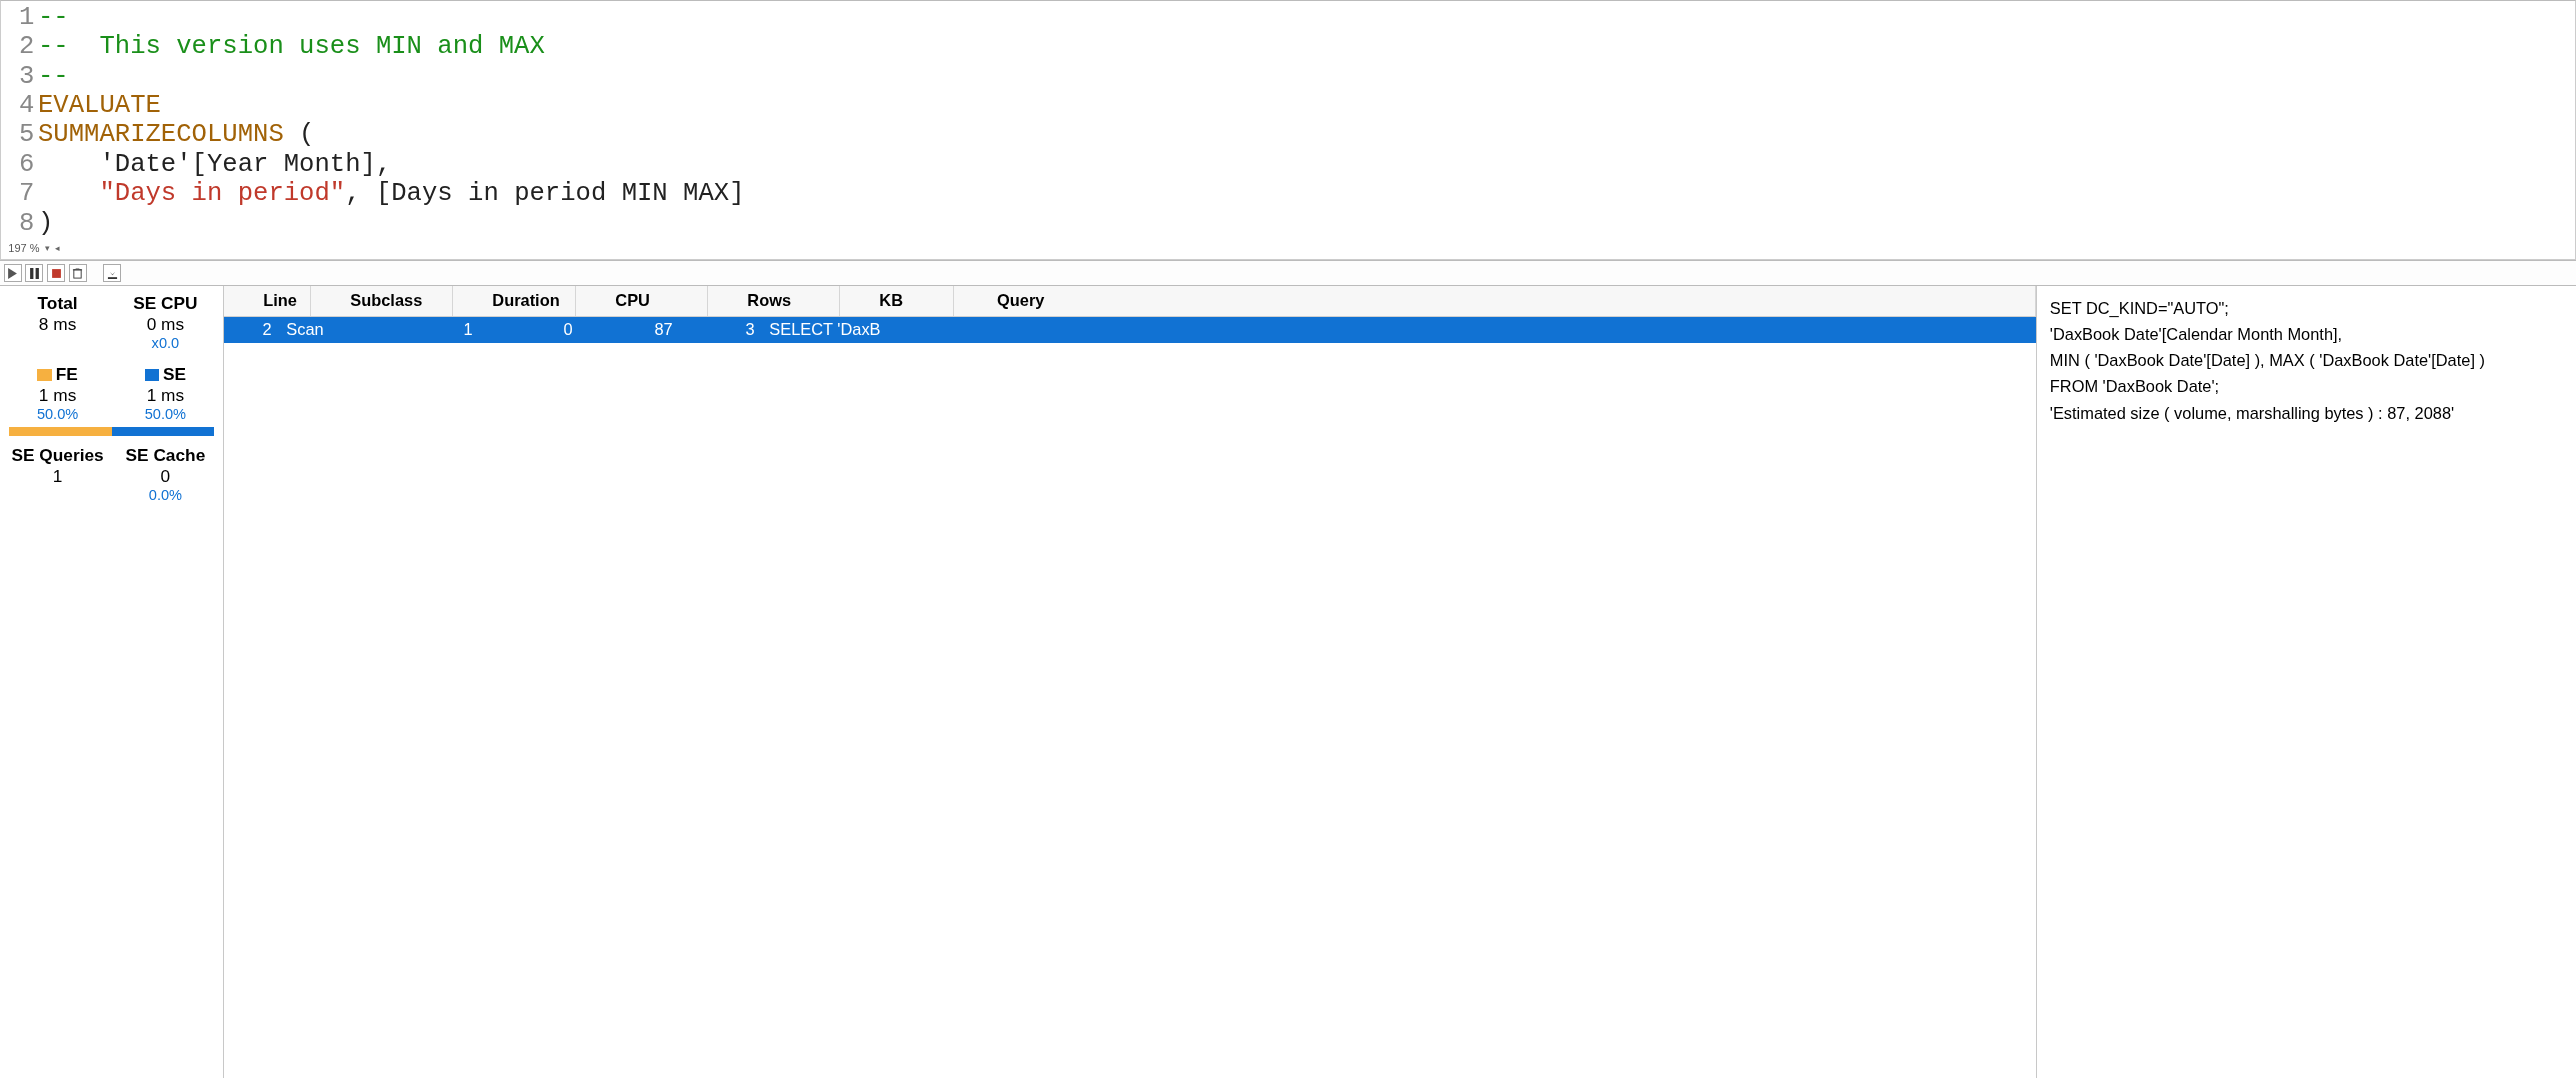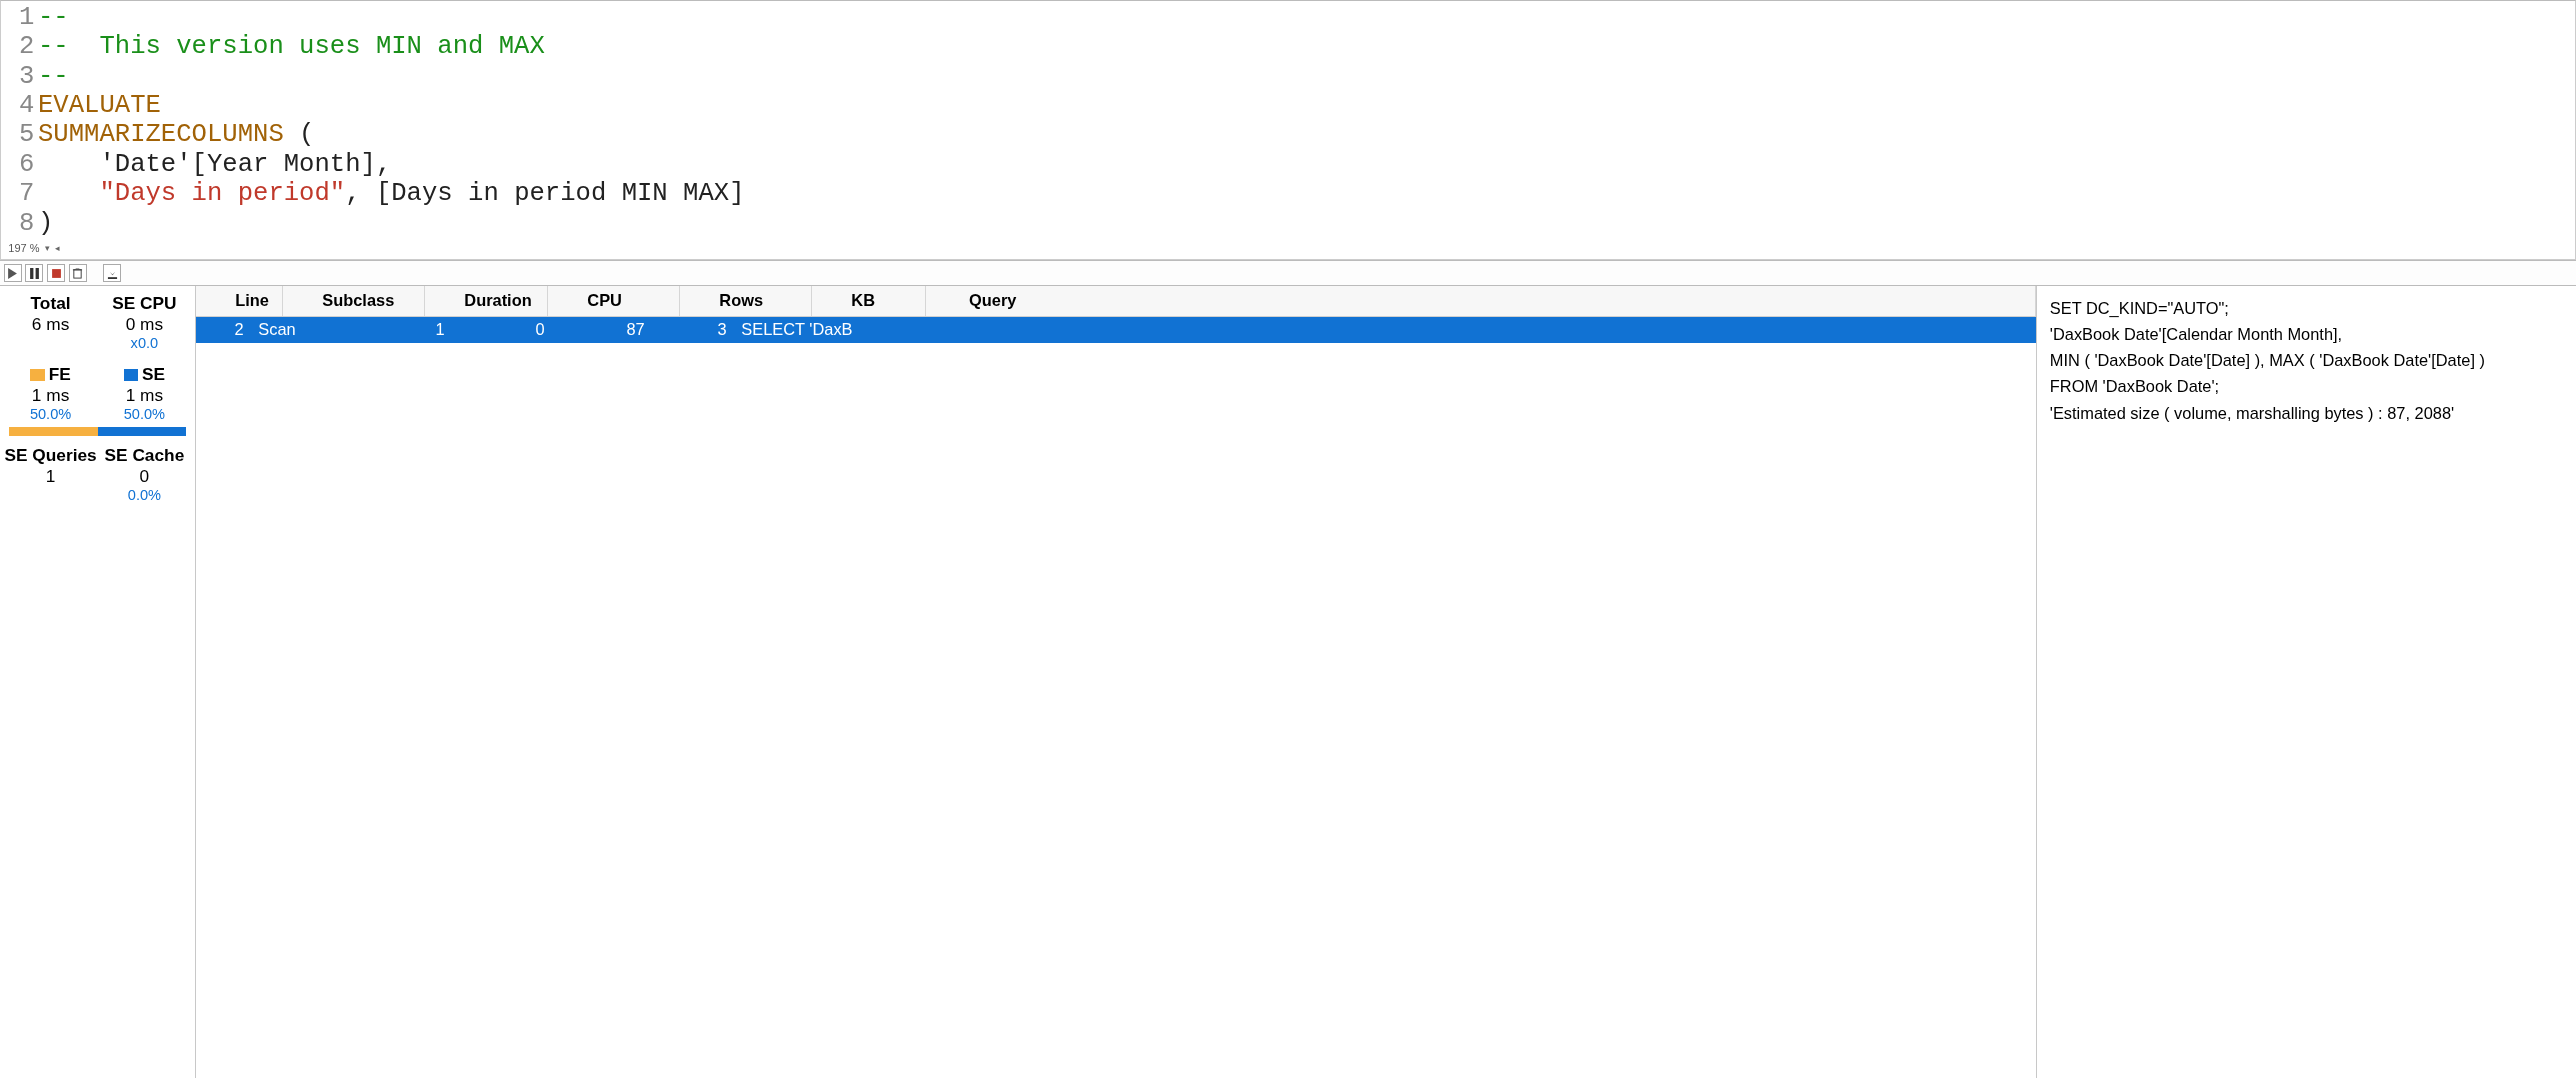--- a/index.html
+++ b/index.html
@@ -20,21 +20,21 @@
   .zoom-bar { font-size: 11px; color: #555; padding: 3.7px 5.5px 3.7px 7.3px; display:flex; align-items:center; gap:5.5px;}
   .zoom-bar .arrow { font-size: 9px; color:#666; }
 
   
   .toolbar { border-top: 0.9px solid #bbb; border-bottom: 0.9px solid #bbb; display:flex; align-items:center; padding: 2.7px 3.7px; gap: 3.7px; background:#fdfdfd; }
   .tb-btn { width: 18px; height: 18px; border: 0.9px solid #aaa; display:flex; align-items:center; justify-content:center; font-size:11px; background:#fff; cursor:pointer; }
   .tb-btn svg { width:11px; height:11px; }
 
   
   .bottom { flex:1; display:flex; min-height: 274px; font-size: 16.4px; }
-  .stats-pane { width: 196px; border-right: 0.9px solid #c8c8c8; padding: 5.5px 3.7px; }
+  .stats-pane { width: 224px; border-right: 0.9px solid #c8c8c8; padding: 5.5px 3.7px; }
   .grid-pane  { flex: 1; border-right: 0.9px solid #c8c8c8; min-width: 365px; }
   .query-pane { width: 539px; padding: 9px 12.8px; font-size: 16.4px; line-height: 1.6; }
 
   
   .stat-row { display:flex; }
   .stat-col { flex:1; text-align:center; padding: 1.8px 0;}
   .stat-lbl { font-weight: 700; font-size: 17.3px;}
   .stat-val { font-size: 17.3px; }
   .stat-sub { font-size: 14.6px; color: #1172d3; }
   .legend-sq { display:inline-block; width:14.6px; height:12.8px; vertical-align:middle; margin-right:3.7px;}
@@ -122,21 +122,21 @@
       </svg>
   </div>
 </div>
 
 <div class="bottom">
 
   <div class="stats-pane">
     <div class="stat-row">
       <div class="stat-col">
         <div class="stat-lbl">Total</div>
-        <div class="stat-val">6 ms</div>
+        <div class="stat-val">8 ms</div>
       </div>
       <div class="stat-col">
         <div class="stat-lbl">SE CPU</div>
         <div class="stat-val">0 ms</div>
         <div class="stat-sub">x0.0</div>
       </div>
     </div>
 
     <div style="height:9px"></div>
 

